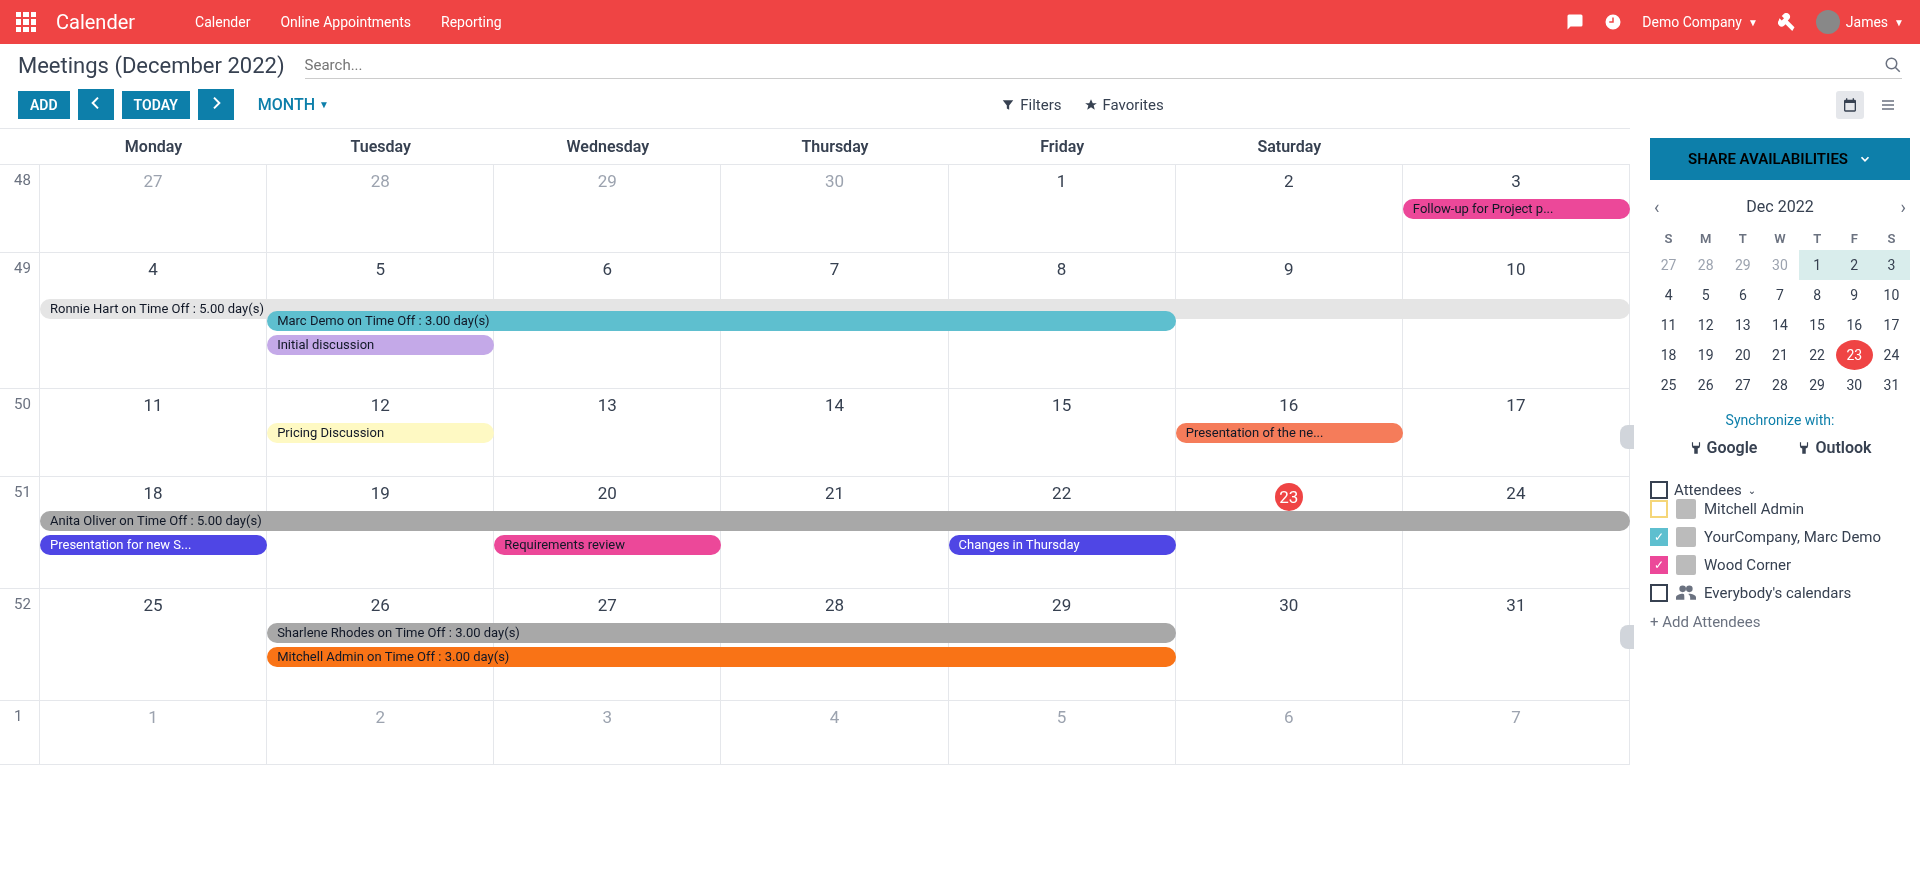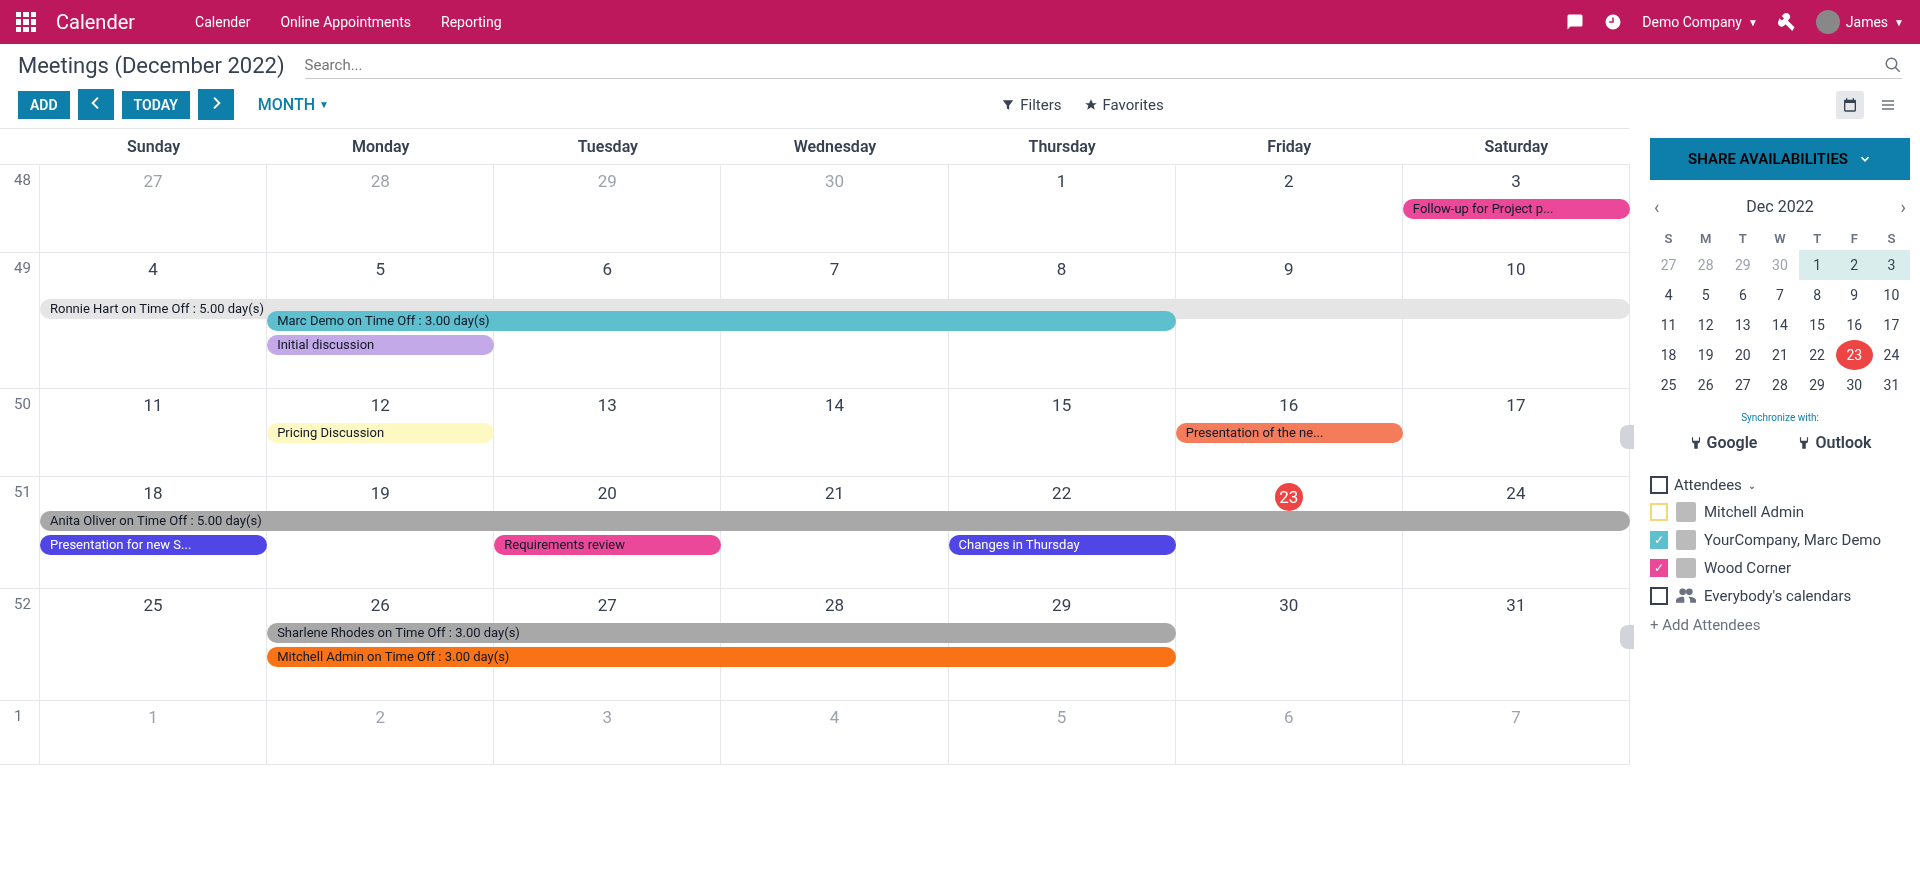--- a/index.html
+++ b/index.html
@@ -1,17 +1,17 @@
 <!DOCTYPE html>
 <html><head>
 <meta charset="utf-8">
 <style>
 * { box-sizing: border-box; margin: 0; padding: 0; font-family: -apple-system, BlinkMacSystemFont, "Segoe UI", Roboto, Helvetica, Arial, sans-serif; }
 body { background: #fff; color: #374151; }
-.header { background: #be185d; color: #fff; display: flex; align-items: center; padding: 0 16px; height: 44px; }
+.header { background: #ef4444; color: #fff; display: flex; align-items: center; padding: 0 16px; height: 44px; }
 .apps-icon { width: 20px; height: 20px; display: grid; grid-template-columns: repeat(3,1fr); grid-template-rows: repeat(3,1fr); gap: 2px; margin-right: 20px; }
 .apps-icon > div { background: #fff; }
 .app-title { font-size: 20px; font-weight: 400; margin-right: 60px; }
 .nav-links { display: flex; gap: 30px; }
 .nav-links span { font-size: 14px; }
 .header-right { margin-left: auto; display: flex; align-items: center; gap: 20px; }
 .header-icon { width: 18px; height: 18px; fill: #fff; cursor: pointer; }
 .company-sel { display: flex; align-items: center; gap: 6px; font-size: 14px; cursor: pointer; justify-content: flex-end; }
 .caret { font-size: 10px; }
 .avatar { width: 24px; height: 24px; border-radius: 50%; background: #888; display: inline-block; vertical-align: middle; }
@@ -52,27 +52,27 @@
 .mini-head { display: flex; align-items: center; justify-content: space-between; padding: 16px 4px 10px 4px; color: #6b7280; }
 .mini-nav { cursor: pointer; font-size: 18px; }
 .mini-title { color: #374151; font-size: 16px; }
 .mini-cal { width: 100%; }
 .mini-row { display: grid; grid-template-columns: repeat(7, 1fr); }
 .mini-head-cell { text-align: center; color: #6b7280; font-size: 13px; padding: 4px 0; font-weight: 600; }
 .mini-cell { text-align: center; padding: 7px 0; font-size: 14px; cursor: pointer; }
 .mini-cell.other { color: #9ca3af; }
 .mini-cell.hl { background: #d9edec; }
 .mini-cell.today { background: #ef4444; color: #fff; border-radius: 50%; }
-.sync-label { text-align: center; color: #0d7faa; margin-top: 12px; font-size: 10px; }
+.sync-label { text-align: center; color: #0d7faa; margin-top: 12px; font-size: 14px; }
 .sync-btns { display: flex; justify-content: center; gap: 40px; margin-top: 10px; font-weight: 600; }
 .sync-btns span { cursor: pointer; display: flex; align-items: center; gap: 4px; }
 .attendees { margin-top: 24px; }
 .att-head { display: flex; align-items: center; gap: 6px; font-size: 15px; cursor: pointer; }
 .chk { width: 18px; height: 18px; border: 2px solid #374151; display: inline-block; }
-.att-list { margin-top: 8px; display: flex; flex-direction: column; gap: 8px; }
+.att-list { display: flex; flex-direction: column; gap: 8px; }
 .att-item { display: flex; align-items: center; gap: 8px; font-size: 15px; }
 .chk-sm { width: 18px; height: 18px; border: 2px solid; display: flex; align-items: center; justify-content: center; font-size: 12px; color: #fff; }
 .att-av { width: 20px; height: 20px; background: #bbb; display: inline-block; border-radius: 2px; }
 .add-att { color: #6b7280; margin-top: 10px; font-size: 15px; cursor: pointer; }
 </style>
 </head>
 <body>
 
 <div class="header">
   <div class="apps-icon">
@@ -163,21 +163,20 @@
           <path d="M3 5h18v2H3zM3 11h18v2H3zM3 17h18v2H3z"></path>
         </svg>
     </div>
   </div>
 </div>
 
 <div class="main">
   <div class="calendar-area">
     <div class="cal-head" id="cal-head">
         <div></div>
-        <div>Sunday</div>
         <div>Monday</div>
         <div>Tuesday</div>
         <div>Wednesday</div>
         <div>Thursday</div>
         <div>Friday</div>
         <div>Saturday</div>
       </div>
     <div id="cal-body">
         <div class="cal-week" style="min-height: 88px;">
           <div class="wk-num">48</div>

